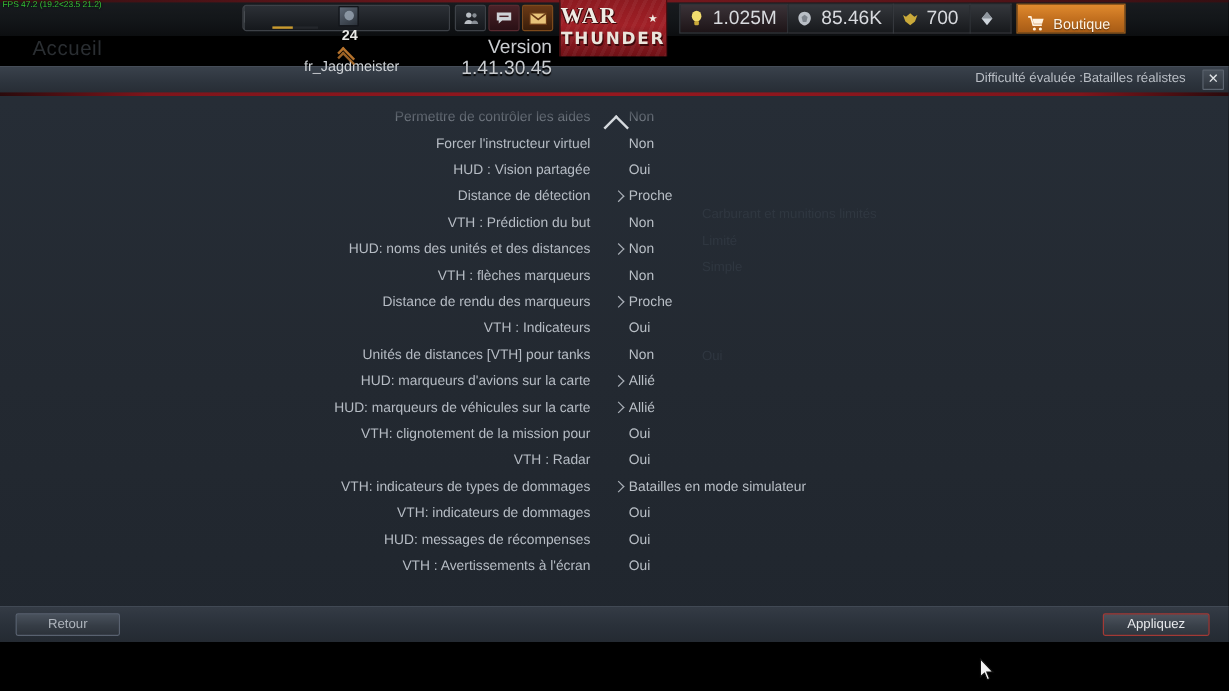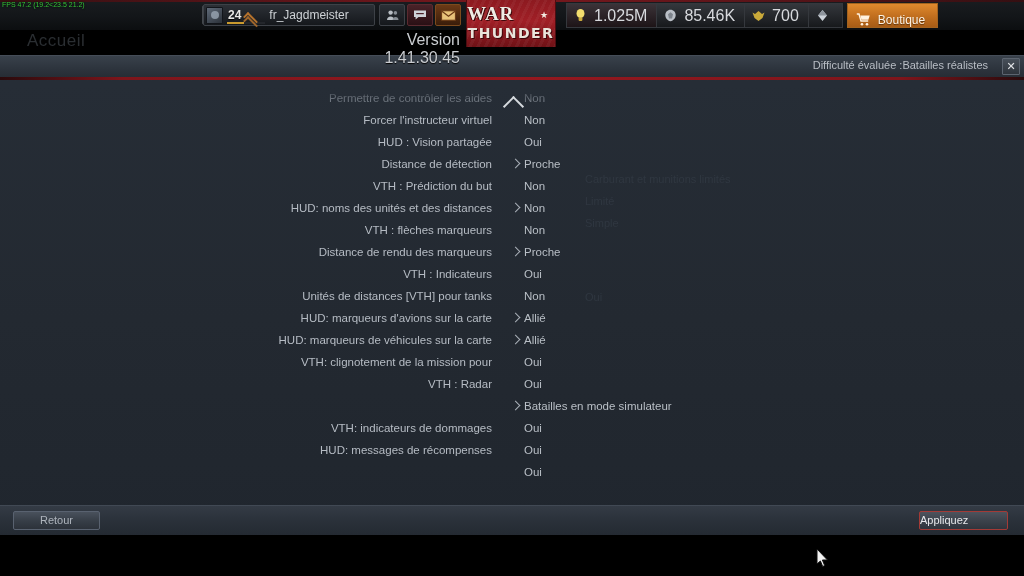--- a/index.html
+++ b/index.html
@@ -37,21 +37,21 @@
   .clan-tag {
     position:absolute; left:170px; top:5px; width:28px; height:20px;
     border:1px solid #43474c; border-radius:2px;
     background:linear-gradient(180deg,#2a2e33,#1a1d21);
     color:#b9bdc2; font-size:10px; line-height:18px; text-align:center;margin-left:32px;
   }
   .player-box {
     position:absolute; left:203px; top:4px; width:172px; height:22px;
     border:1px solid #3d4147; border-radius:2px;
     background:linear-gradient(180deg,#2c3036,#15181c);
-    display:flex; align-items:center;
+    display:flex; align-items:center;flex-direction:column;
   }
   .avatar {
     width:17px; height:17px; margin-left:2px; flex:0 0 auto;
     background:linear-gradient(145deg,#5f6a78,#2b3139);
     border:1px solid #12151a; border-radius:1px; position:relative;
   }
   .avatar:after {
     content:""; position:absolute; left:4px; top:3px; width:8px; height:8px;
     border-radius:50%; background:#9aa6b4; opacity:.8;
   }
@@ -222,21 +222,21 @@
   .btn-retour {
     position:absolute; left:13px; top:5px; width:87px; height:19px;
     border:1px solid #596270; border-radius:2px;
     background:linear-gradient(180deg,#49515c 0%,#363d46 55%,#2c323a 100%);
     color:#aeb4bc; font-size:11px; line-height:17px; text-align:center;
   }
   .btn-appliquez {
     position:absolute; right:16px; top:5px; width:89px; height:19px;
     border:1px solid #a33a36; border-radius:2px;
     background:linear-gradient(180deg,#4d535d 0%,#3a414a 55%,#2f353d 100%);
-    color:#e7e9ec; font-size:11px; line-height:17px; text-align:left;
+    color:#e7e9ec; font-size:11px; line-height:17px; text-align:center;
   }
 
   
   .desk {
     position:absolute; left:0; top:535px; width:1024px; height:41px;
     background:#000; z-index:15;
   }
 
   .cursor { position:absolute; left:816px; top:548px; z-index:70; }
 </style>
@@ -408,32 +408,34 @@
         </div>
         <div class="row">
           <div class="label">VTH: clignotement de la mission pour</div>
           <div class="value">Oui</div>
         </div>
         <div class="row">
           <div class="label">VTH : Radar</div>
           <div class="value">Oui</div>
         </div>
         <div class="row">
+          <div class="label">VTH: indicateurs de types de dommages</div>
           <div class="chev"></div>
           <div class="value">Batailles en mode simulateur</div>
         </div>
         <div class="row">
           <div class="label">VTH: indicateurs de dommages</div>
           <div class="value">Oui</div>
         </div>
         <div class="row">
           <div class="label">HUD: messages de récompenses</div>
           <div class="value">Oui</div>
         </div>
         <div class="row">
+          <div class="label">VTH : Avertissements à l'écran</div>
           <div class="value">Oui</div>
         </div>
       </div>
 
     <div class="top-fade"></div>
     <div class="scroll-up" style="top:40px;"></div>
   </div>
 
   <div class="bottombar">
     <div class="btn-retour">Retour</div>

